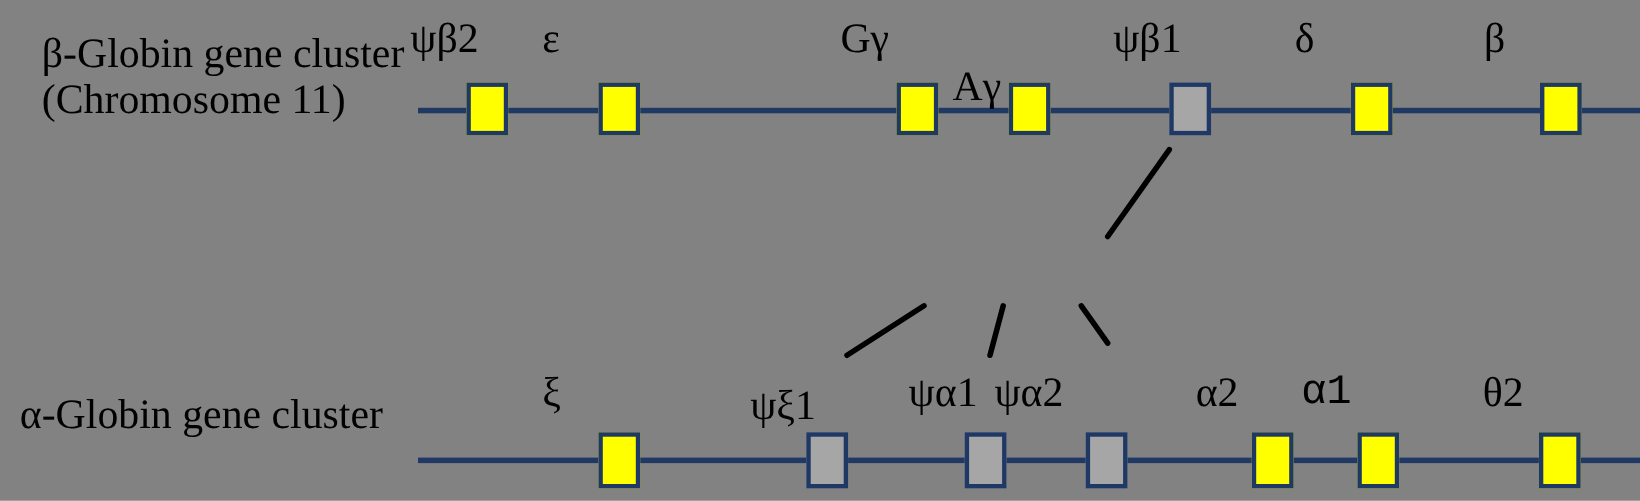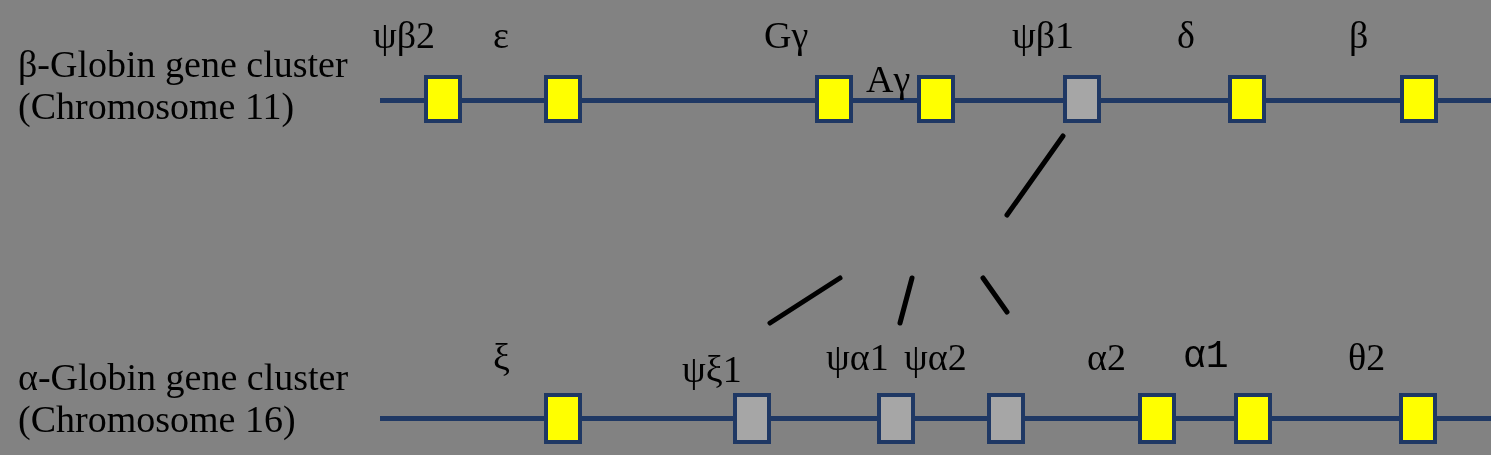--- a/index.html
+++ b/index.html
@@ -12,21 +12,21 @@
     font-family: "Liberation Serif", "DejaVu Serif", serif;
     color: #000;
   }
   .cluster-title {
     position: absolute;
     left: 18px;
     font-size: 38px;
     line-height: 42px;
     white-space: nowrap;
   }
-  #title-beta  { top: 43px; }
+  #title-beta  { top: 28px; margin-left: 20px; }
   #title-alpha { top: 356px; }
   .chromosome-line {
     position: absolute;
     left: 380px;
     width: 1111px;
     height: 5px;
     background: var(--navy, #1f3864);
   }
   #beta-line  { top: 98px; }
   #alpha-line { top: 416px; }
@@ -71,21 +71,20 @@
 
 <div id="canvas">
 
   <div class="cluster-title" id="title-beta">
     <div>β-Globin gene cluster</div>
     <div>(Chromosome 11)</div>
   </div>
 
   <div class="cluster-title" id="title-alpha">
     <div>α-Globin gene cluster</div>
-    <div>(Chromosome 16)</div>
   </div>
 
   <div class="chromosome-line" id="beta-line"></div>
   <div class="chromosome-line" id="alpha-line"></div>
 
   <svg id="pointer-svg" width="1491" height="455">
       <line x1="1063" y1="136" x2="1007" y2="215" stroke="#000000" stroke-width="5" stroke-linecap="round"></line>
       <line x1="840" y1="278" x2="770" y2="323" stroke="#000000" stroke-width="5" stroke-linecap="round"></line>
       <line x1="912" y1="278" x2="900" y2="323" stroke="#000000" stroke-width="5" stroke-linecap="round"></line>
       <line x1="983" y1="278" x2="1007" y2="312" stroke="#000000" stroke-width="5" stroke-linecap="round"></line>

